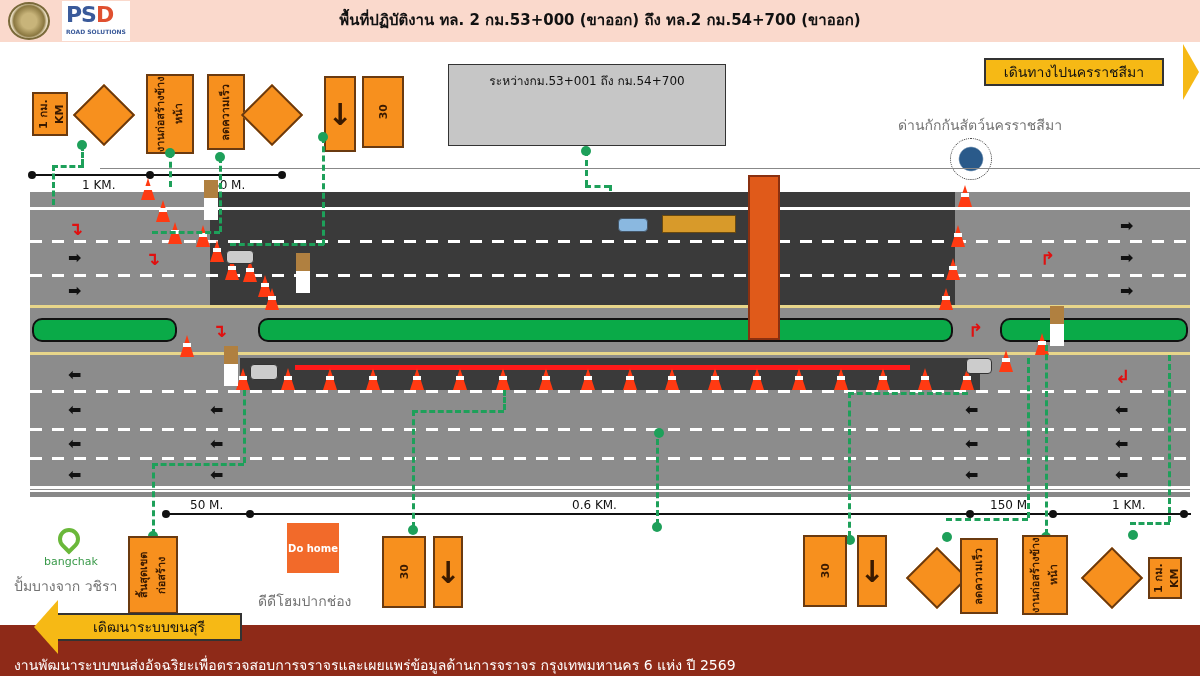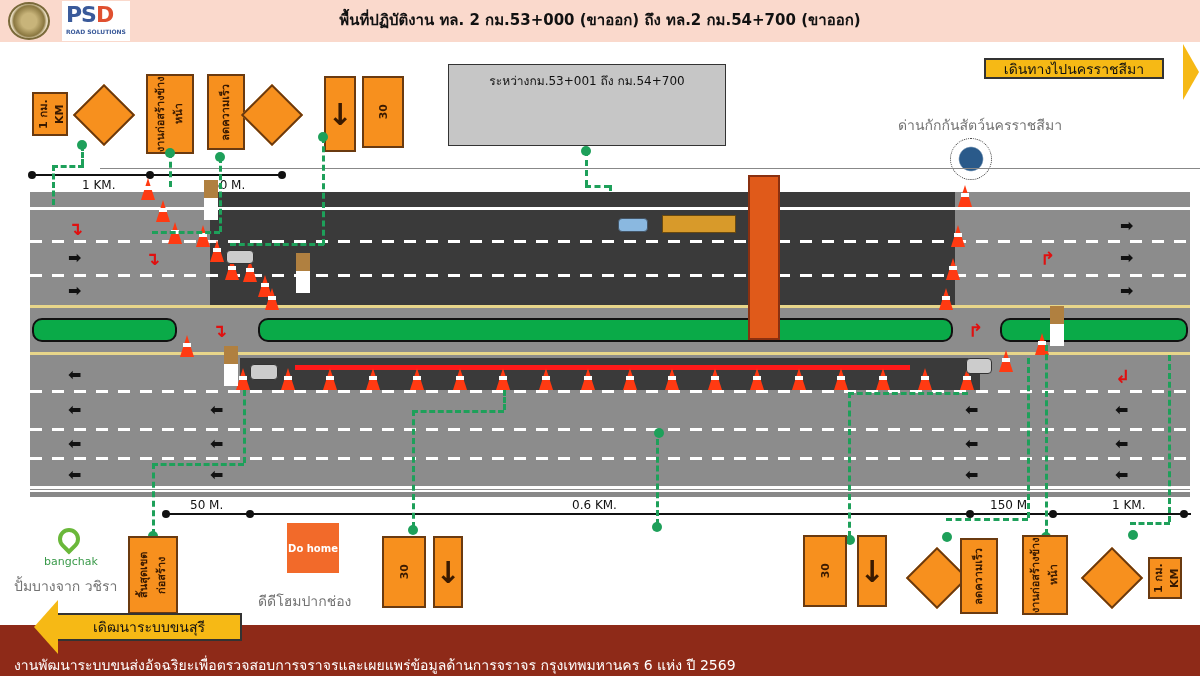--- a/index.html
+++ b/index.html
@@ -38,21 +38,21 @@
 <body>
 
 <div id="header" class="abs"></div>
 <div id="logo1" class="abs"></div>
 <div id="logo2" class="abs">
   <span class="psd"><span>PS</span><b>D</b></span>
   <span class="rs">ROAD SOLUTIONS</span>
 </div>
 <div id="title" class="abs">พื้นที่ปฏิบัติงาน ทล. 2 กม.53+000 (ขาออก) ถึง ทล.2 กม.54+700 (ขาออก)</div>
 
-<div class="abs yarrow" style="left:984px;top:58px;width:180px;height:21px;">
+<div class="abs yarrow" style="left:984px;top:58px;width:180px;height:28px;">
   <span>เดินทางไปนครราชสีมา</span>
 </div>
 <div class="abs" style="left:1183px;top:44px;width:0;height:0;border-top:28px solid transparent;border-bottom:28px solid transparent;border-left:16px solid #f6b915;"></div>
 
 <div id="note" class="abs">
   <div>ระหว่างกม.53+001 ถึง กม.54+700</div>
 </div>
 <div class="gdot" style="left:581px;top:146px"></div>
 <div class="greenl" style="left:585px;top:150px;height:36px;border-left-width:3px"></div>
 <div class="greenl" style="left:585px;top:185px;width:25px;border-top-width:3px"></div>

